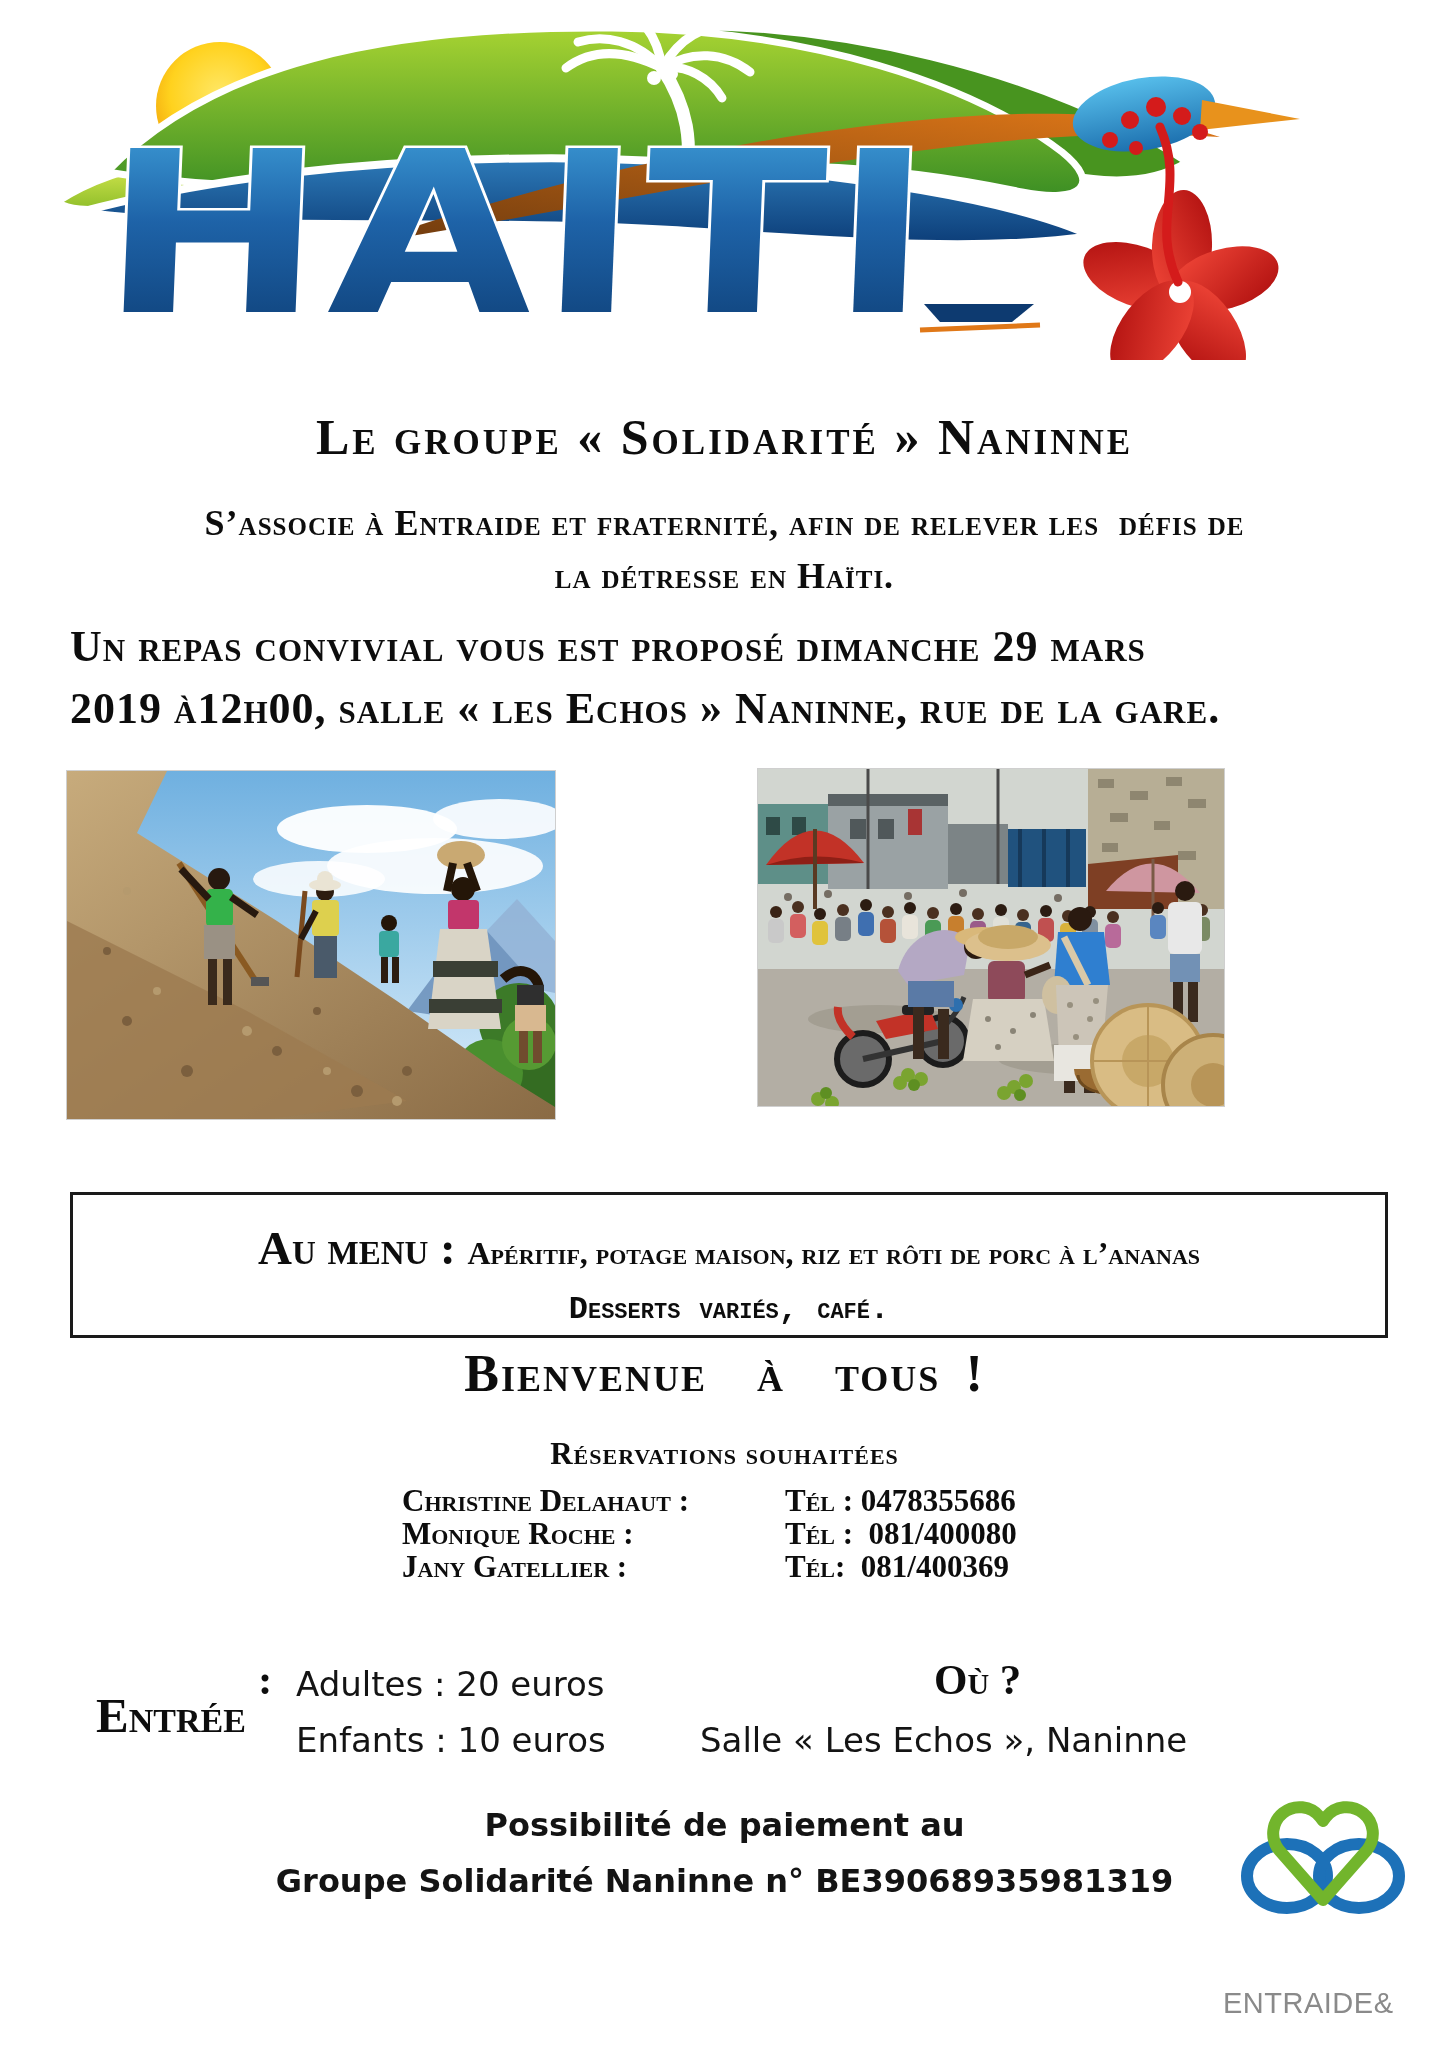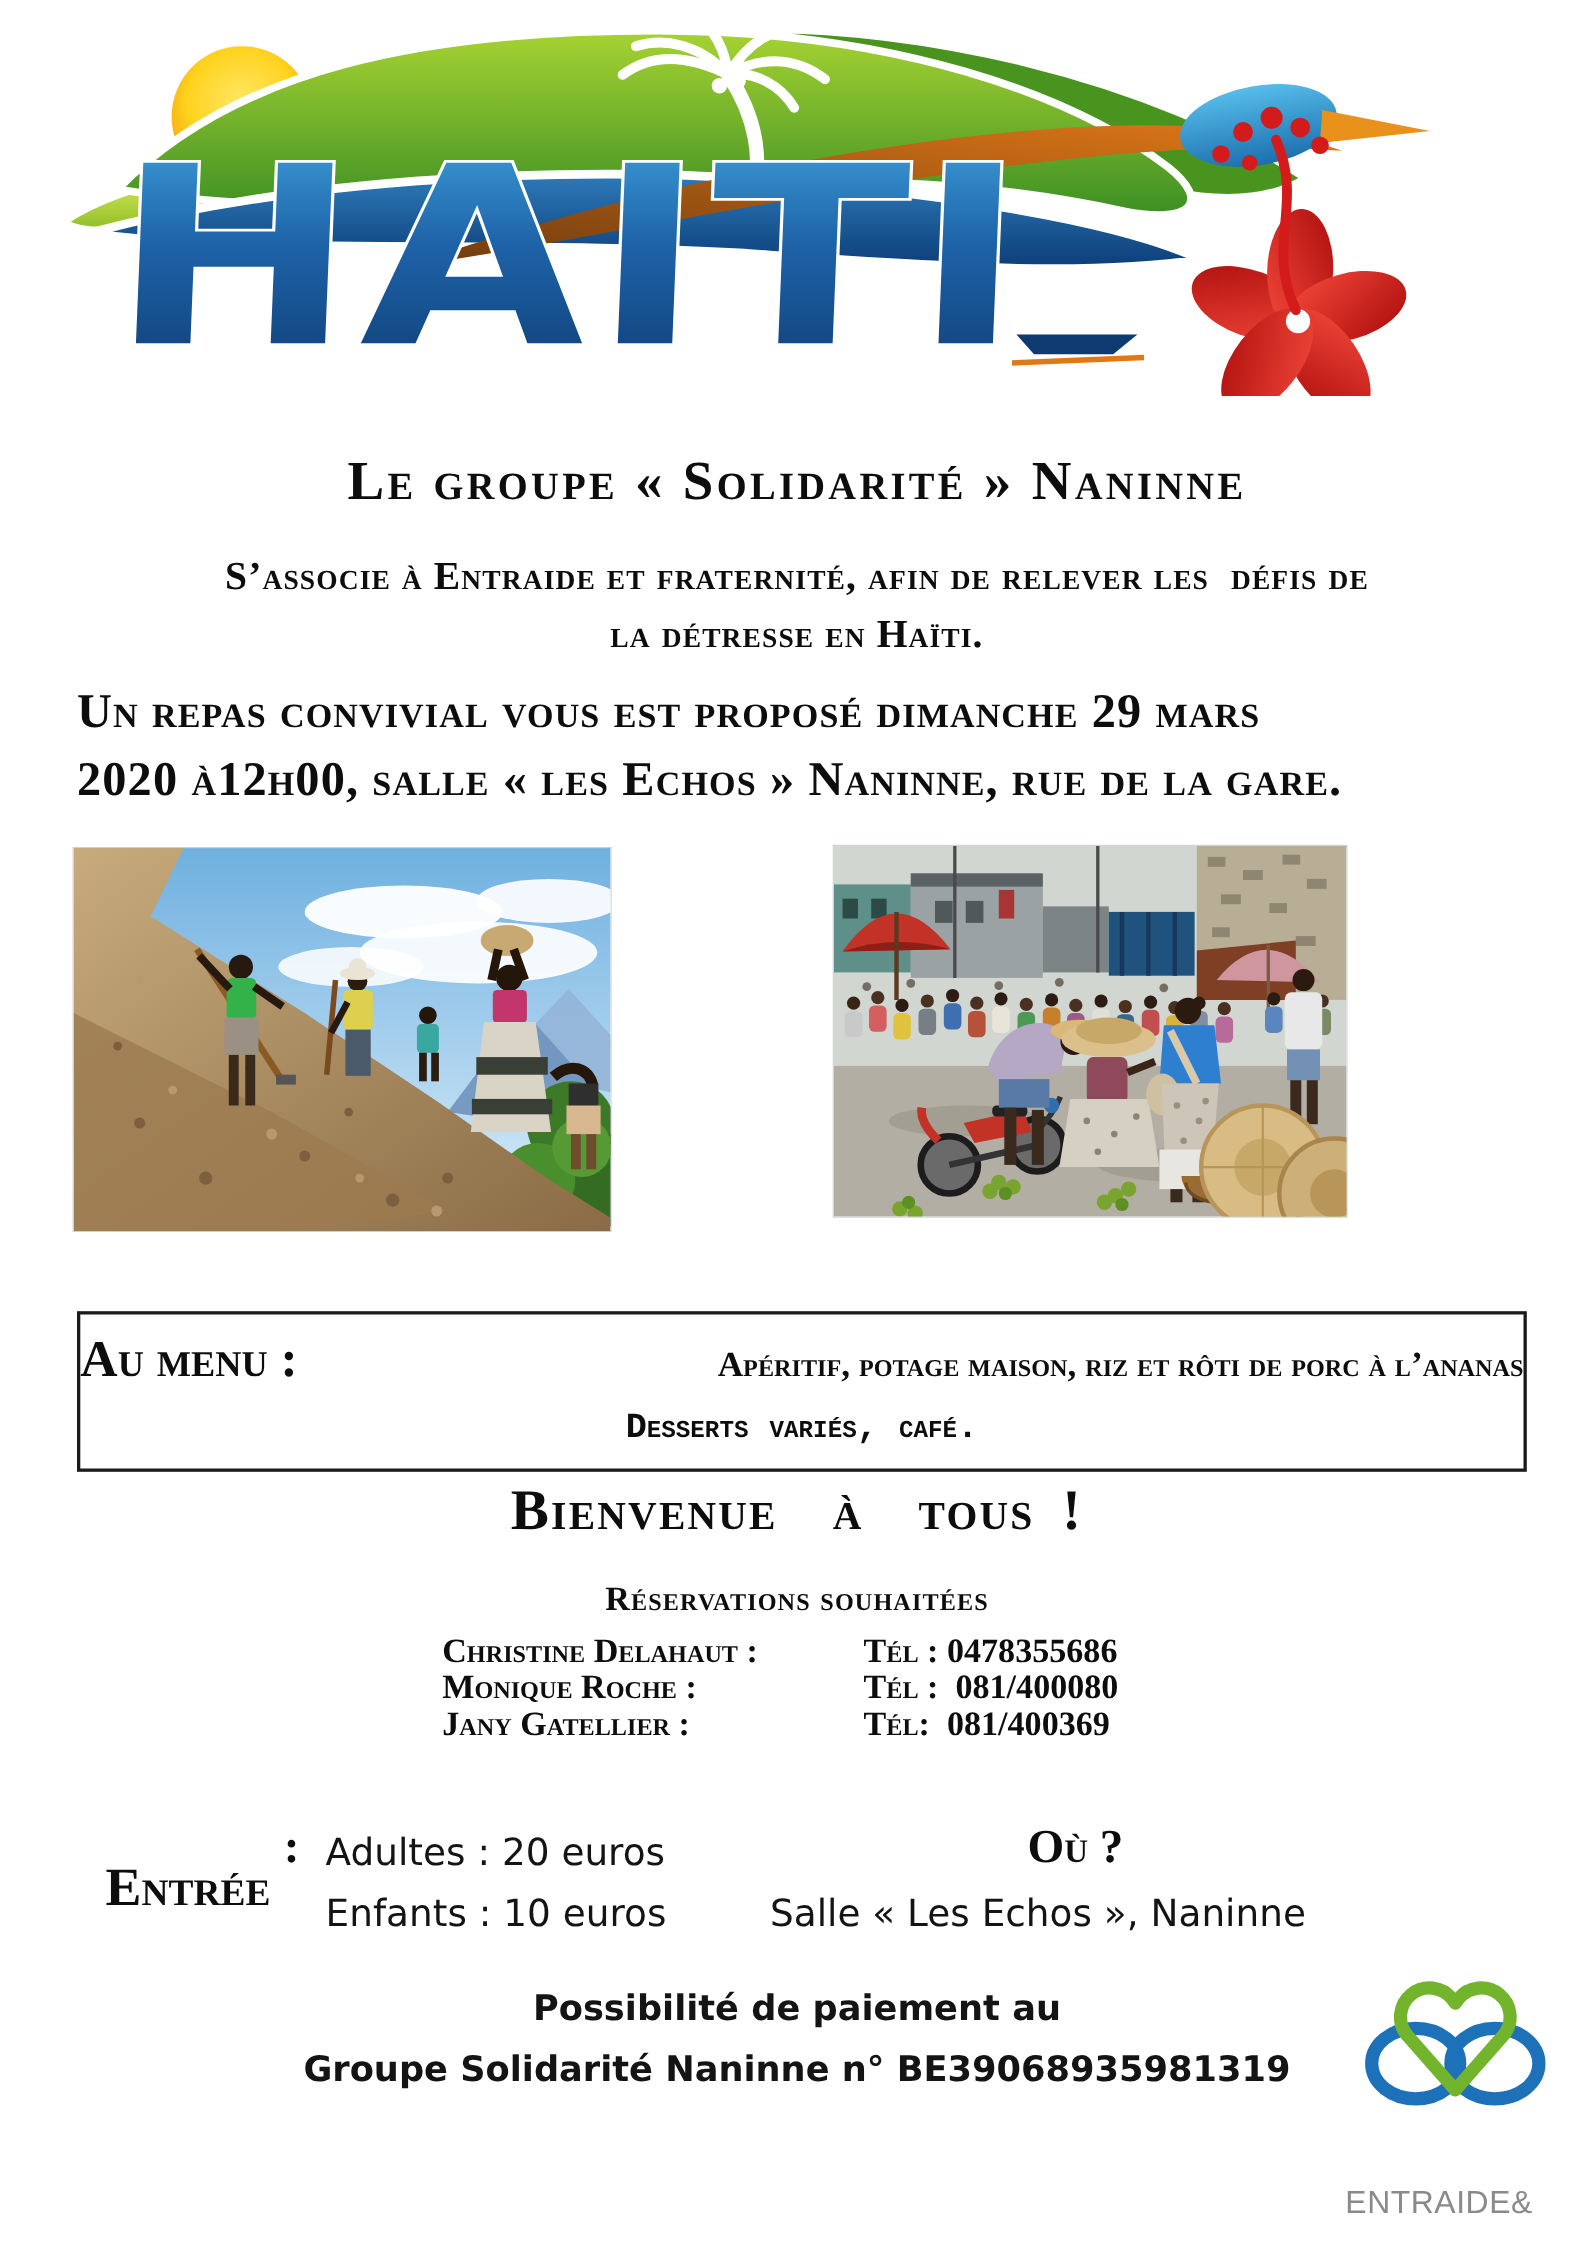--- a/index.html
+++ b/index.html
@@ -17,21 +17,21 @@
   .intro div{white-space:pre;}
   .announce{left:70px;top:616px;width:1345px;font-size:44px;line-height:62px;letter-spacing:1px;}
   .announce div{white-space:pre;}
 
   .photo{position:absolute;border:1px solid #cfcfcf;background:#fff;}
   .photo svg{display:block;width:100%;height:100%;}
   .photo-left{left:66px;top:770px;width:488px;height:348px;}
   .photo-right{left:757px;top:768px;width:466px;height:337px;}
 
   .menu-box{left:70px;top:1192px;width:1312px;height:140px;border:3px solid #1a1a1a;background:#fff;}
-  .menu-line1{display:flex;justify-content:space-between;align-items:baseline;margin-top:14px;}
+  .menu-line1{display:flex;justify-content:center;align-items:baseline;margin-top:26px;}
   .menu-line1 span{white-space:pre;}
   .menu-label{font-size:47px;}
   .menu-items{font-size:32px;}
   .menu-line2{text-align:center;font-size:32px;margin-top:16px;white-space:pre;font-family:Liberation Mono, monospace;}
 
   .welcome{left:0;right:0;top:1344px;text-align:center;font-size:52px;letter-spacing:2px;word-spacing:10px;white-space:pre;}
   .reservations{left:0;right:0;top:1436px;text-align:center;font-size:31px;letter-spacing:1px;white-space:pre;}
 
   .contacts{left:402px;top:1483px;}
   .contact-row{display:flex;height:33px;align-items:baseline;}
@@ -151,21 +151,21 @@
 
   <h1 class="abs title sc" style="margin:0;">Le groupe « Solidarité » Naninne</h1>
 
   <div class="abs intro sc">
     <div>S’associe à Entraide et fraternité, afin de relever les  défis de</div>
     <div>la détresse en Haïti.</div>
   </div>
 
   <div class="abs announce sc">
     <div>Un repas convivial vous est proposé dimanche 29 mars</div>
-    <div>2020 à12h00, salle « les Echos » Naninne, rue de la gare.</div>
+    <div>2019 à12h00, salle « les Echos » Naninne, rue de la gare.</div>
   </div>
 
   <figure class="photo photo-left" style="margin:0;">
     <svg viewBox="0 0 488 348">
       <defs>
         <linearGradient id="skyG" x1="0" y1="0" x2="0" y2="1">
           <stop offset="0%" stop-color="#6fb0e0"></stop>
             <stop offset="100%" stop-color="#ddeffb"></stop>
         </linearGradient>
         <linearGradient id="dirtG" x1="0" y1="0" x2="1" y2="1">

